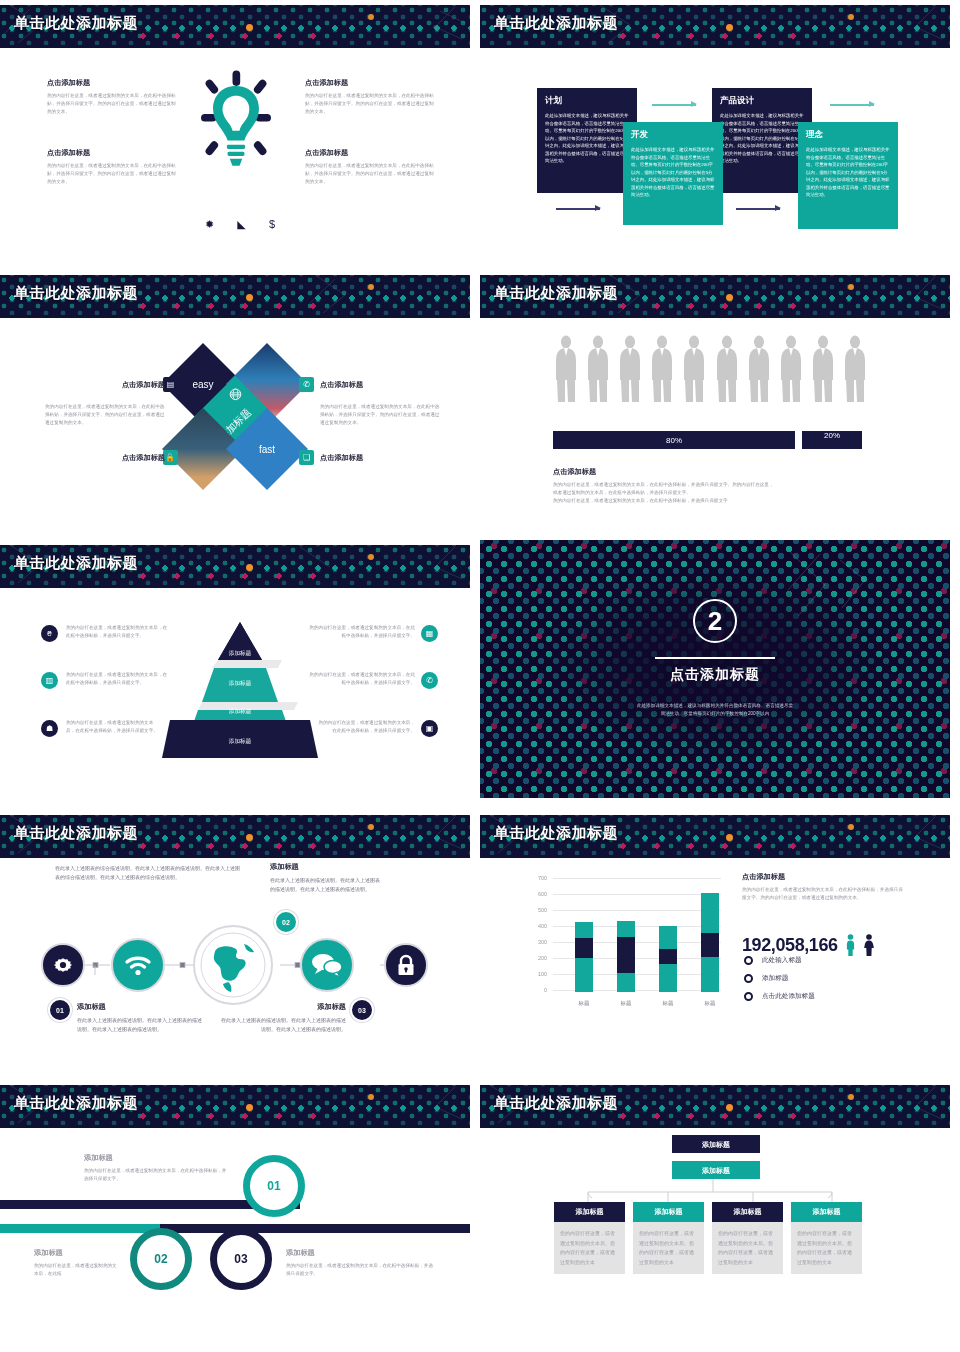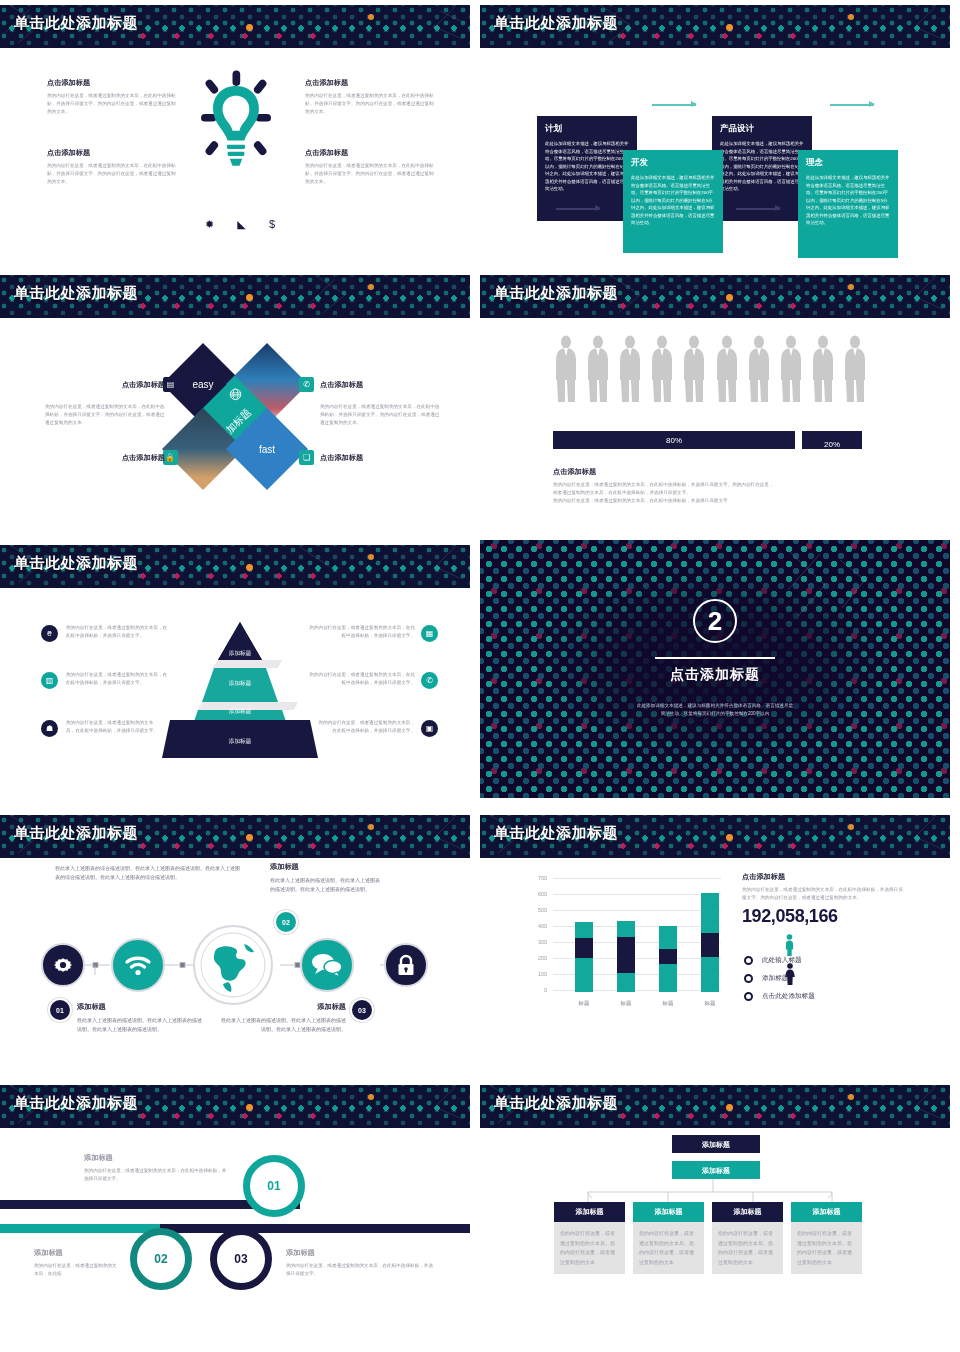--- a/index.html
+++ b/index.html
@@ -49,21 +49,21 @@
   .body-xs { font-size:4.6px; color:#8d8d99; line-height:1.75; }
   .body-xs2 { font-size:5px; color:#6e6e80; line-height:1.8; }
 
   
   .s1-col { position:absolute; width:130px; }
   .bulb { position:absolute; left:201px; top:70px; width:70px; height:120px; }
   .s1-icons { position:absolute; left:205px; top:216px; width:70px; height:16px;
      display:flex; justify-content:space-between; align-items:center; color:#17173f; font-size:11px; }
 
   
-  .pbox { position:absolute; padding:7px 8px 6px 8px; color:#fff;margin-top:28px; }
+  .pbox { position:absolute; padding:7px 8px 6px 8px; color:#fff; }
   .pbox .pt { font-size:8.5px; font-weight:bold; margin-bottom:5px; }
   .pbox .pb { font-size:4.4px; line-height:1.72; }
   .arrow-t { position:absolute; height:1.6px; }
   .arrow-t:after { content:""; position:absolute; right:-1px; top:-2.6px;
     border-left:6px solid currentColor; border-top:3.2px solid transparent; border-bottom:3.2px solid transparent; }
 
   
   .dia { position:absolute; width:58px; height:58px; transform:rotate(45deg); overflow:hidden; }
   .dia span { display:block; transform:rotate(-45deg); width:100%; height:100%;
     display:flex; align-items:center; justify-content:center; color:#fff; font-size:10px; }
@@ -204,21 +204,21 @@
       <div class="pb">此处添加详细文本描述，建议与标题相关并符合整体语言风格，语言描述尽量简洁生动。尽量将每页幻灯片的字数控制在200字以内，据统计每页幻灯片的最好控制在5分钟之内。此处添加详细文本描述，建议与标题相关并符合整体语言风格，语言描述尽量简洁生动。</div>
     </div>
     <div class="pbox" style="left:232px;top:88px;width:100px;height:105px;background:#17173f;">
       <div class="pt">产品设计</div>
       <div class="pb">此处添加详细文本描述，建议与标题相关并符合整体语言风格，语言描述尽量简洁生动。尽量将每页幻灯片的字数控制在200字以内，据统计每页幻灯片的最好控制在5分钟之内。此处添加详细文本描述，建议与标题相关并符合整体语言风格，语言描述尽量简洁生动。</div>
     </div>
     <div class="pbox" style="left:143px;top:122px;width:100px;height:103px;background:#0fa79c;">
       <div class="pt">开发</div>
       <div class="pb">此处添加详细文本描述，建议与标题相关并符合整体语言风格。语言描述尽量简洁生动。尽量将每页幻灯片的字数控制在200字以内，据统计每页幻灯片的最好控制在5分钟之内。此处添加详细文本描述，建议与标题相关并符合整体语言风格，语言描述尽量简洁生动。</div>
     </div>
-    <div class="pbox" style="left:318px;top:122px;width:100px;height:132px;background:#0fa79c;">
+    <div class="pbox" style="left:318px;top:122px;width:100px;height:107px;background:#0fa79c;">
       <div class="pt">理念</div>
       <div class="pb">此处添加详细文本描述，建议与标题相关并符合整体语言风格。语言描述尽量简洁生动。尽量将每页幻灯片的字数控制在200字以内，据统计每页幻灯片的最好控制在5分钟之内。此处添加详细文本描述，建议与标题相关并符合整体语言风格，语言描述尽量简洁生动。</div>
     </div>
 
     <div class="arrow-t" style="left:172px;top:104px;width:44px;background:#5fc6be;color:#5fc6be;"></div>
     <div class="arrow-t" style="left:350px;top:104px;width:44px;background:#5fc6be;color:#5fc6be;"></div>
     <div class="arrow-t" style="left:76px;top:208px;width:44px;background:#3b3b6e;color:#3b3b6e;"></div>
     <div class="arrow-t" style="left:256px;top:208px;width:44px;background:#3b3b6e;color:#3b3b6e;"></div>
    </div>
   </div>
@@ -384,21 +384,21 @@
               <path d="M4 46 h8 v22 h-7 z"></path>
               <path d="M14 46 h8 v22 h-7 z"></path>
             </g>
             <path d="M11 14 L13 22 L15 14 Z" fill="#fff"></path>
           </svg>
     </div>
 
     <div style="position:absolute;left:73px;top:161px;width:242px;height:18px;background:#17173f;color:#fff;font-size:8px;display:flex;align-items:center;justify-content:center;">
       <span>80%</span>
     </div>
-    <div style="position:absolute;left:322px;top:161px;width:60px;height:18px;background:#17173f;color:#fff;font-size:8px;display:flex;align-items:flex-end;justify-content:center;">
+    <div style="position:absolute;left:322px;top:161px;width:60px;height:18px;background:#17173f;color:#fff;font-size:8px;display:flex;align-items:flex-start;justify-content:center;">
       <span>20%</span>
     </div>
 
     <div class="h-sm" style="position:absolute;left:73px;top:197px;">点击添加标题</div>
     <div style="position:absolute;left:73px;top:211px;width:340px;">
       <div class="body-xs">您的内容打在这里，或者通过复制您的文本后，在此框中选择粘贴，并选择只保留文字。您的内容打在这里，</div>
       <div class="body-xs">或者通过复制您的文本后，在此框中选择粘贴，并选择只保留文字。</div>
       <div class="body-xs">您的内容打在这里，或者通过复制您的文本后，在此框中选择粘贴，并选择只保留文字</div>
     </div>
    </div>
@@ -635,21 +635,21 @@
 
       <div class="xtick" style="left:54px;top:128px;">标题</div>
       <div class="xtick" style="left:96px;top:128px;">标题</div>
       <div class="xtick" style="left:138px;top:128px;">标题</div>
       <div class="xtick" style="left:180px;top:128px;">标题</div>
     </div>
 
     <div class="h-sm" style="position:absolute;left:262px;top:62px;">点击添加标题</div>
     <div class="body-xs" style="position:absolute;left:262px;top:76px;width:165px;">您的内容打在这里，或者通过复制您的文本后，在此框中选择粘贴，并选择只保留文字。您的内容打在这里，或者通过通过复制您的文本。</div>
 
-    <div style="position:absolute;left:262px;top:96px;display:flex;align-items:center;gap:7px;flex-direction:column;">
+    <div style="position:absolute;left:262px;top:124px;display:flex;align-items:center;gap:7px;">
       <span style="font-size:18px;color:#17173f;font-weight:bold;letter-spacing:-.4px;">192,058,166</span>
       <svg width="11" height="22" viewBox="0 0 11 22">
             <circle cx="5.5" cy="3" r="2.8" fill="#13a89c"></circle>
             <path d="M5.5 6.5c-2.5 0-3.6 1.5-3.6 4v5h1.4v6.5h4.4V15.5h1.4v-5c0-2.5-1.1-4-3.6-4z" fill="#13a89c"></path>
           </svg>
       <svg width="12" height="22" viewBox="0 0 12 22">
             <circle cx="6" cy="3" r="2.8" fill="#17173f"></circle>
             <path d="M6 6.5c-2.6 0-3.8 1.7-4.4 5l-.4 2.5h2.1l.3 8h4.8l.3-8h2.1l-.4-2.5c-.6-3.3-1.8-5-4.4-5z" fill="#17173f"></path>
           </svg>
     </div>

